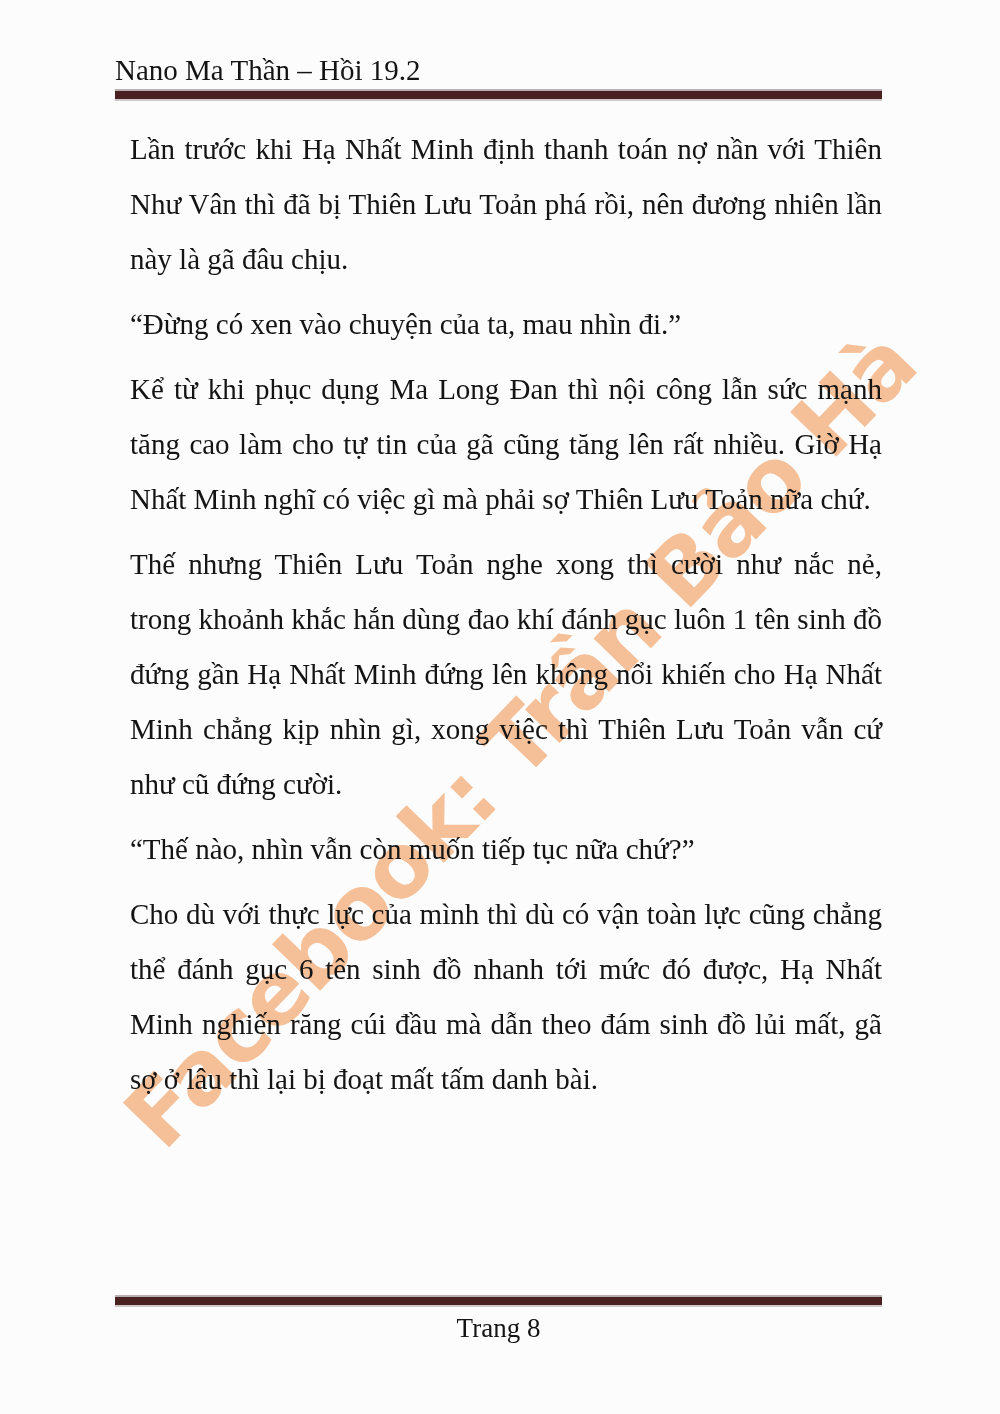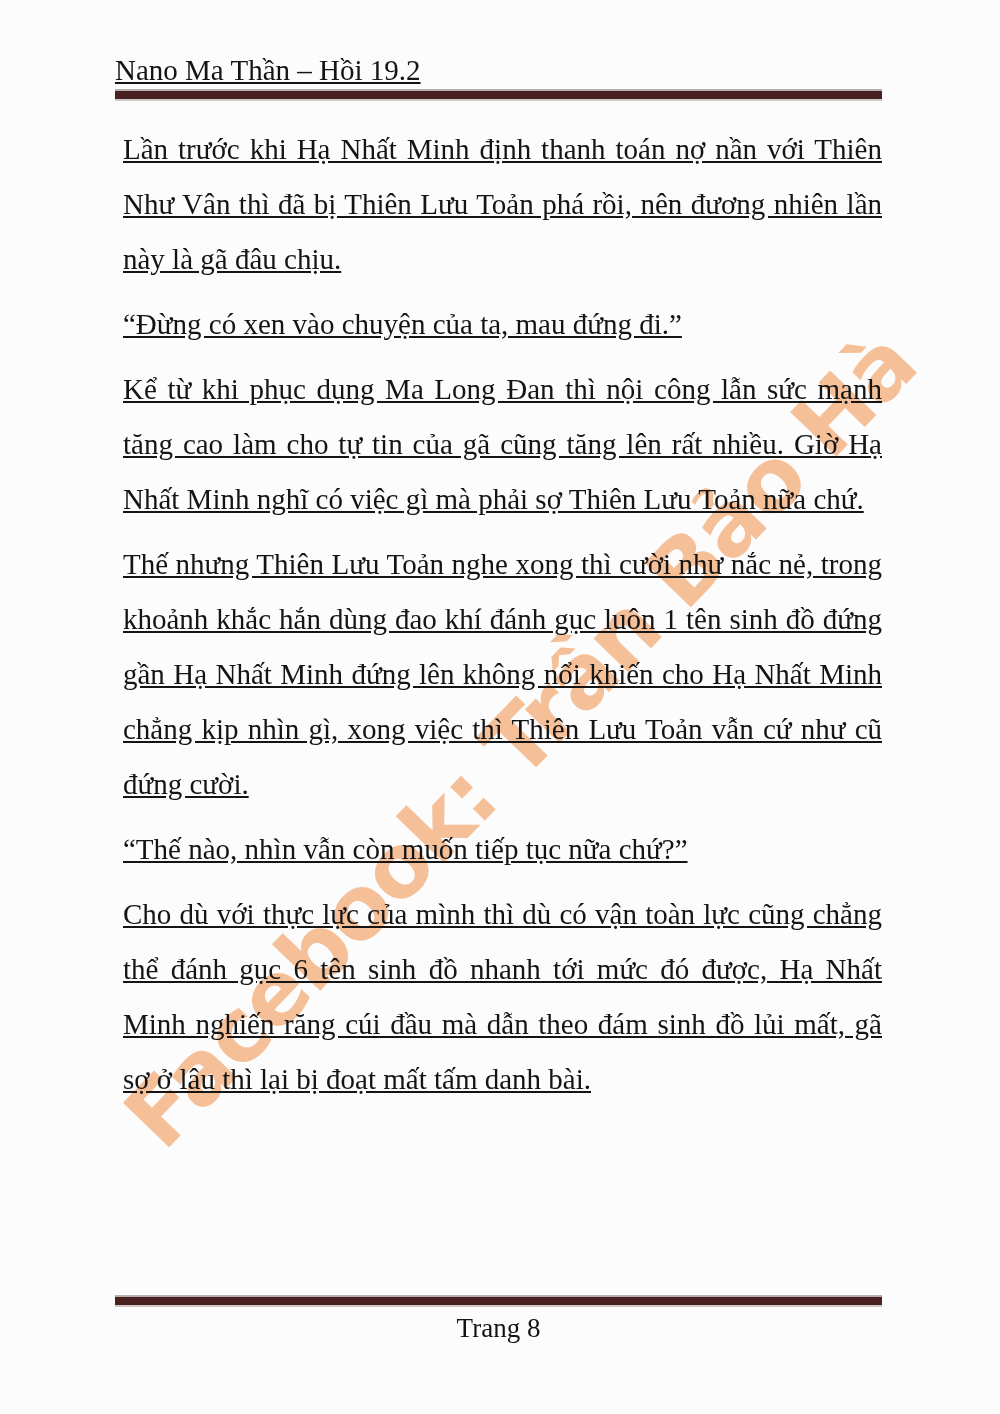--- a/index.html
+++ b/index.html
@@ -33,39 +33,37 @@
     right: 118px;
     z-index: 1;
   }
   .header {
     top: 52px;
     display: flex;
     justify-content: space-between;
     align-items: flex-start;
     font-size: 29px;
     line-height: 36px;
-    text-decoration: underline;
   }
   .rule {
     height: 8px;
     background: #4a2121;
     border-top: 2px solid #b9b1b1;
     border-bottom: 2px solid #cfc8c8;
   }
   .rule-top { top: 89px; }
   .rule-bottom { top: 1295px; }
   .content {
     top: 122px;
     font-size: 29px;
     line-height: 55px;
     text-align: justify;
   }
   .content p {
-    margin: 0 0 10px 8px;
-    text-decoration: underline;
+    margin: 0 0 10px 15px;
   }
   .footer {
     top: 1312px;
     text-align: center;
     font-size: 27px;
     line-height: 32px;
   }
 </style>
 </head>
 <body>
@@ -75,21 +73,21 @@
   <div class="watermark">Facebook: Trần Bảo Hà</div>
 
   <div class="layer header">
     <span>Nano Ma Thần – Hồi 19.2</span>
   </div>
 
   <div class="layer rule rule-top"></div>
 
   <div class="layer content">
     <p>Lần trước khi Hạ Nhất Minh định thanh toán nợ nần với Thiên Như Vân thì đã bị Thiên Lưu Toản phá rồi, nên đương nhiên lần này là gã đâu chịu.</p>
-    <p>“Đừng có xen vào chuyện của ta, mau đứng đi.”</p>
+    <p>“Đừng có xen vào chuyện của ta, mau nhìn đi.”</p>
     <p>Kể từ khi phục dụng Ma Long Đan thì nội công lẫn sức mạnh tăng cao làm cho tự tin của gã cũng tăng lên rất nhiều. Giờ Hạ Nhất Minh nghĩ có việc gì mà phải sợ Thiên Lưu Toản nữa chứ.</p>
     <p>Thế nhưng Thiên Lưu Toản nghe xong thì cười như nắc nẻ, trong khoảnh khắc hắn dùng đao khí đánh gục luôn 1 tên sinh đồ đứng gần Hạ Nhất Minh đứng lên không nổi khiến cho Hạ Nhất Minh chẳng kịp nhìn gì, xong việc thì Thiên Lưu Toản vẫn cứ như cũ đứng cười.</p>
     <p>“Thế nào, nhìn vẫn còn muốn tiếp tục nữa chứ?”</p>
     <p>Cho dù với thực lực của mình thì dù có vận toàn lực cũng chẳng thể đánh gục 6 tên sinh đồ nhanh tới mức đó được, Hạ Nhất Minh nghiến răng cúi đầu mà dẫn theo đám sinh đồ lủi mất, gã sợ ở lâu thì lại bị đoạt mất tấm danh bài.</p>
   </div>
 
   <div class="layer rule rule-bottom"></div>
 
   <div class="layer footer">
     <span>Trang 8</span>

